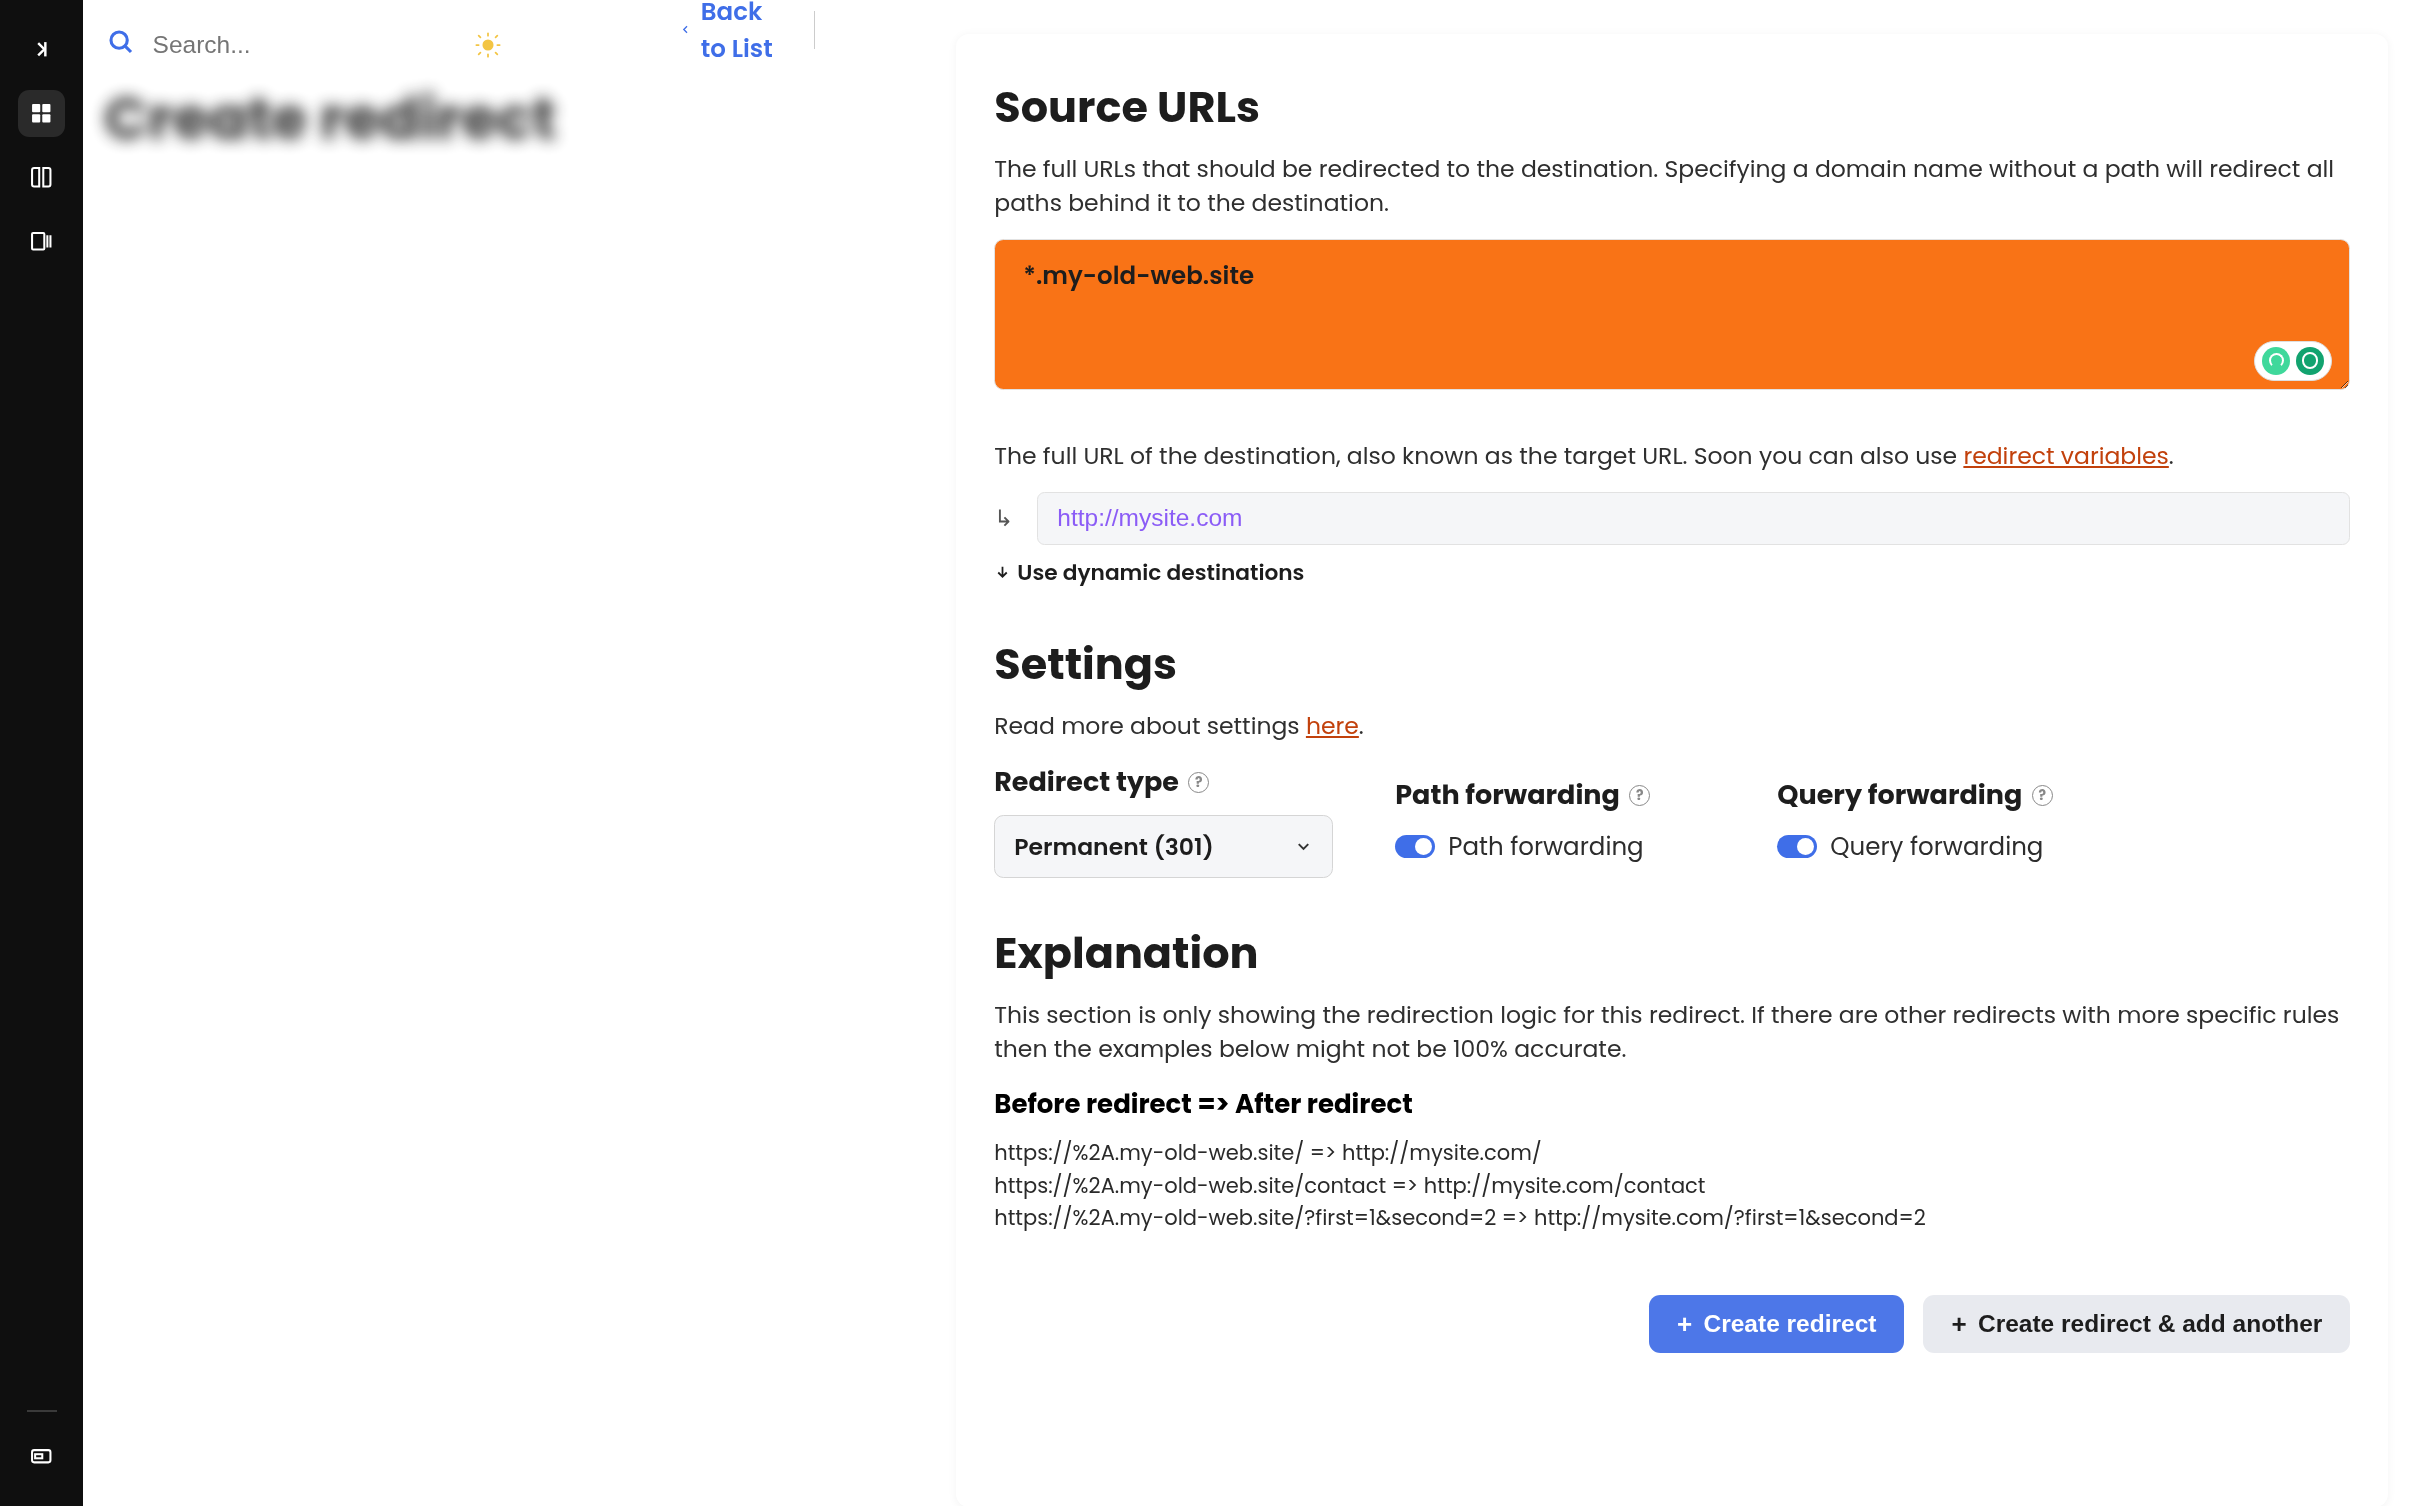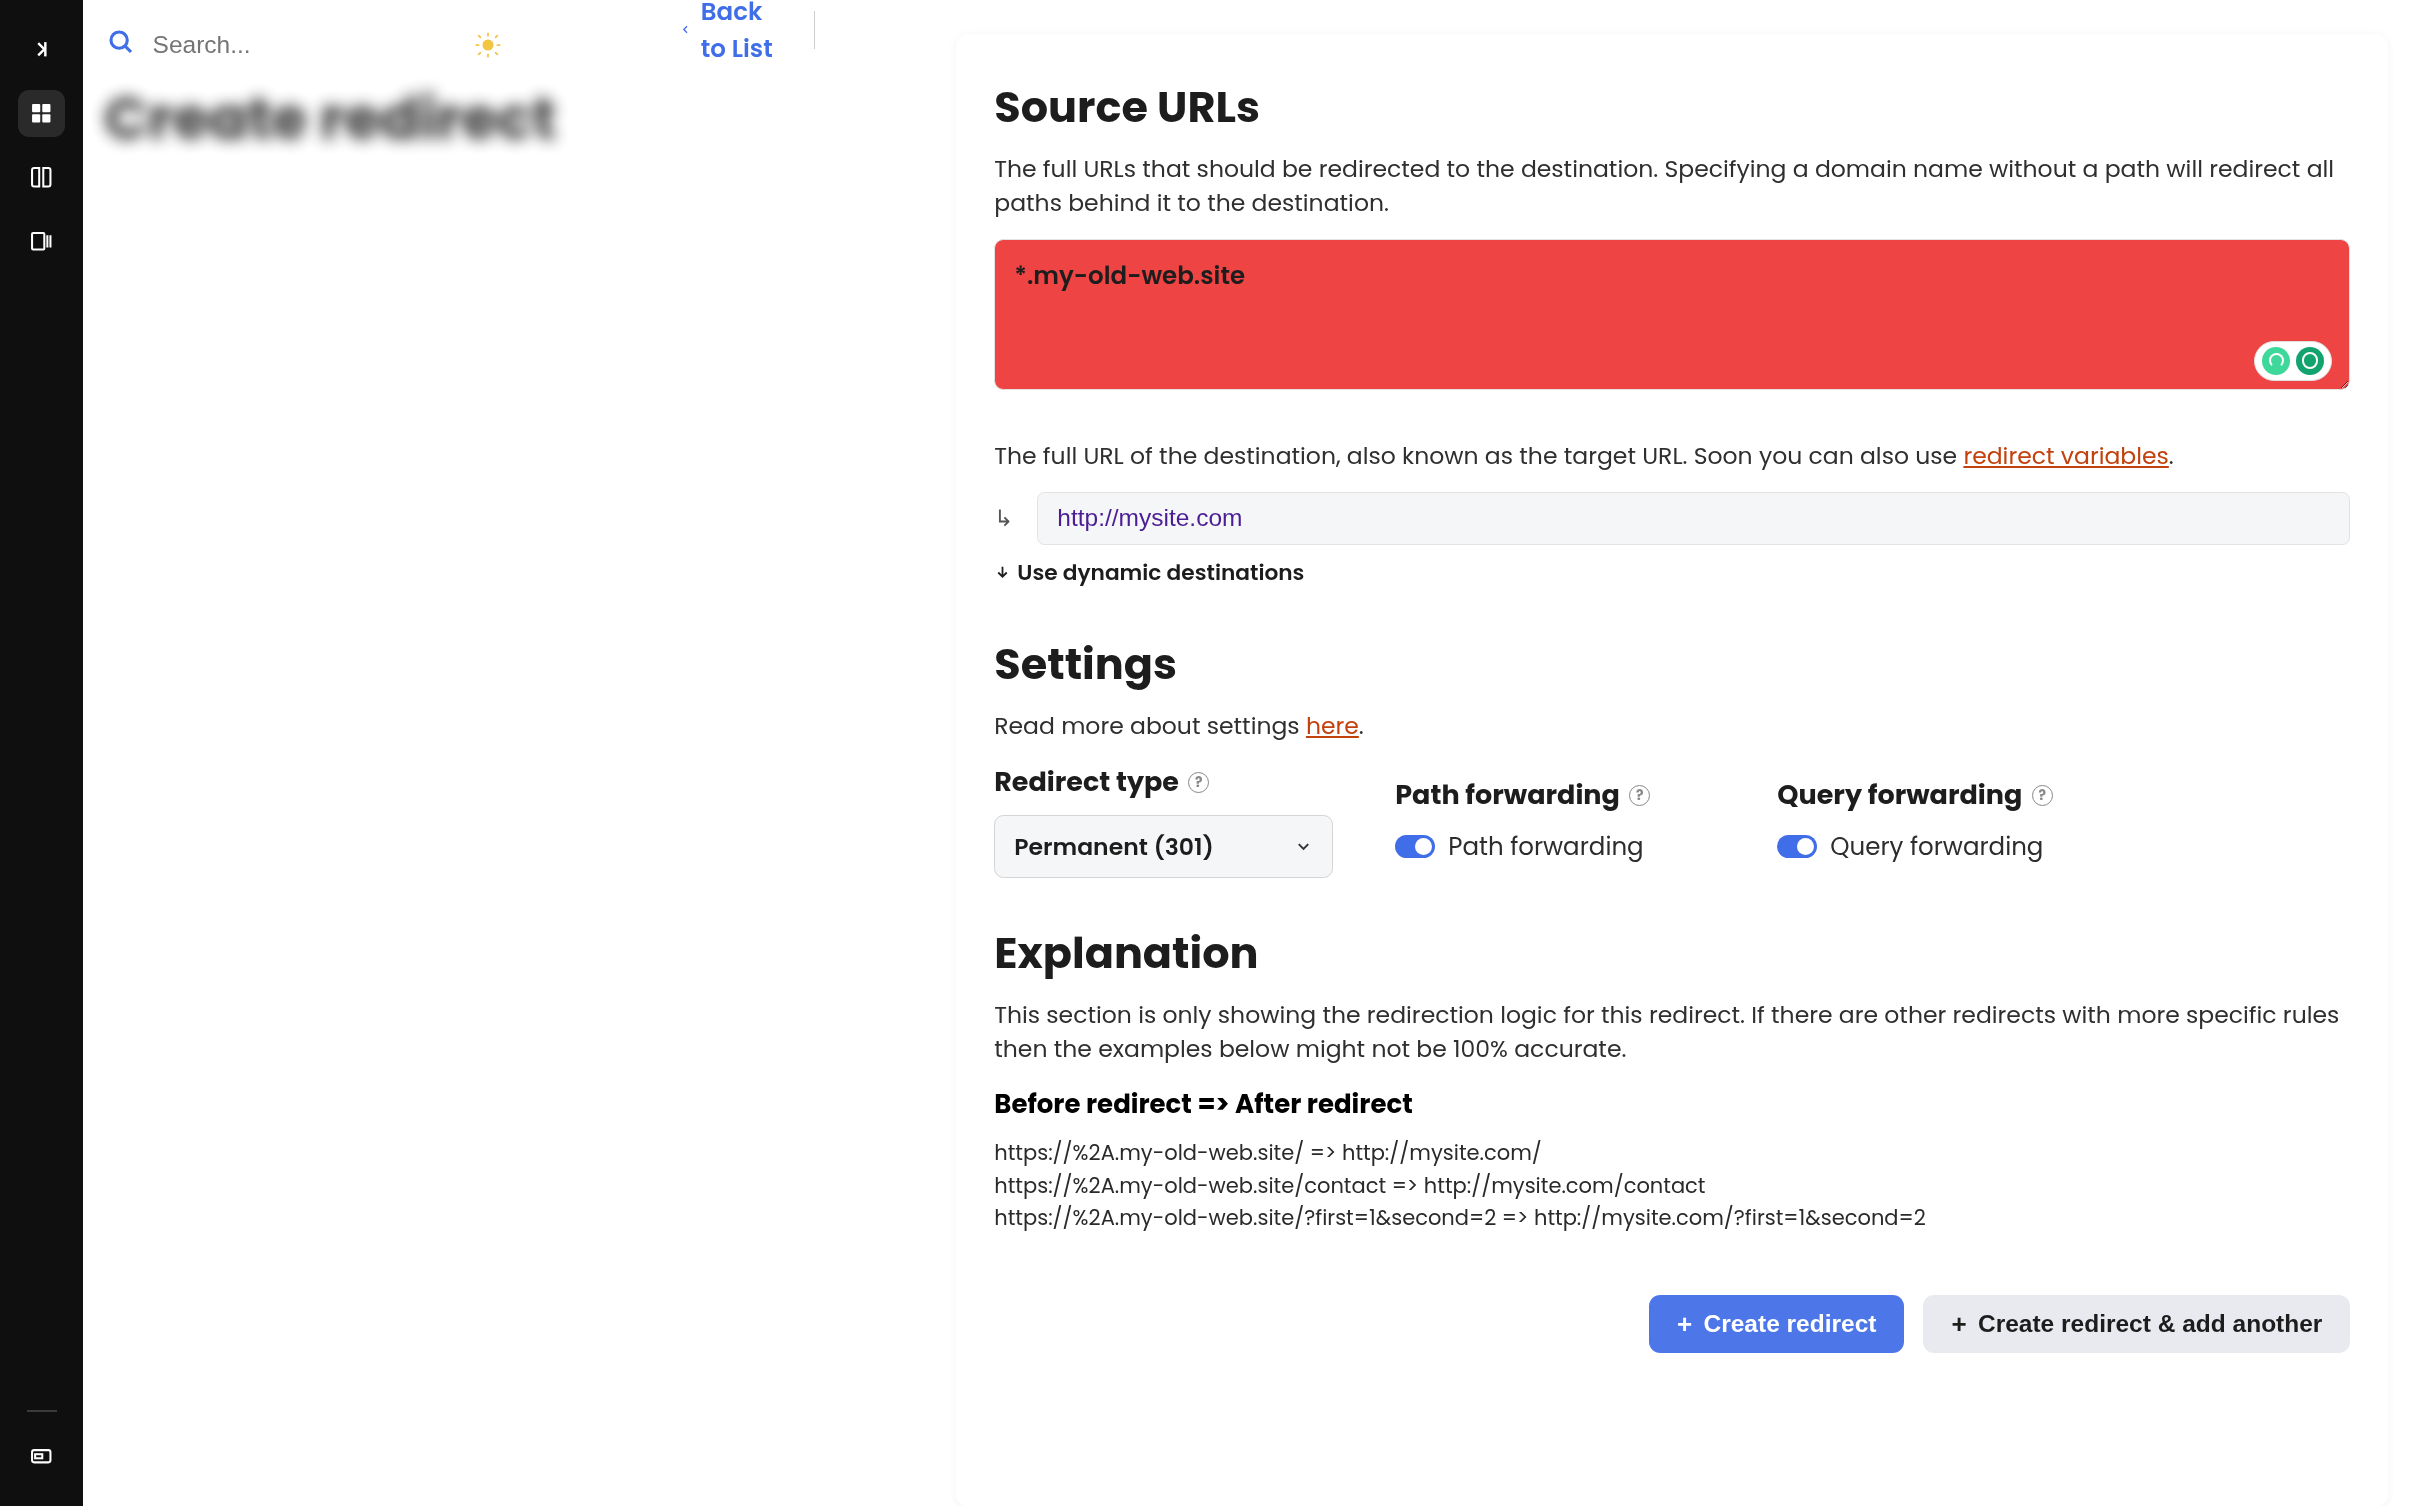--- a/index.html
+++ b/index.html
@@ -57,39 +57,39 @@
   margin: 34px 22.6px 0 104px; background: #fff; border-radius: 13px;
   box-shadow: 0 1.9px 9.4px rgba(0,0,0,.05);
   padding: 41px 38px 38px 38px;
   position: relative; z-index: 2;
 }
 h2.section { font-size: 43px; font-weight: 700; color: #1d1d1d; margin-bottom: 13px; }
 .desc { font-size: 23.5px; color: #2f2f2f; margin-bottom: 19px; line-height: 1.45; }
 .desc a { color: #c2410c; text-decoration: underline; }
 textarea.src {
   width: 100%; min-height: 151px; border: 0.9px solid #e2e2e2;
-  border-radius: 9.4px; background: #ef4444; padding: 17px 19px;
+  border-radius: 9.4px; background: #f97316; padding: 17px 28px;
   font-size: 24.5px; font-weight: 600; color: #1d1d1d; resize: vertical;
   font-family: inherit;
 }
 .grammarly {
   position: absolute; right: 56px; margin-top: -55px;
   display: flex; gap: 5.6px; align-items: center;
   border: 0.9px solid #dedede; border-radius: 26px; padding: 4.7px 7.5px; background:#fff;
 }
 .g-dot { width: 28px; height: 28px; border-radius: 50%; }
 .g1 { background: #3fd89b; position:relative; }
 .g1::after{content:"";position:absolute;inset:6.6px;border:2.8px solid #fff;border-radius:50%;border-bottom-color:transparent;}
 .g2 { background: #12a36f; position:relative;}
 .g2::after{content:"";position:absolute;inset:5.6px;border:2.8px solid #fff;border-radius:50%;}
 .dest-row { display: flex; align-items: center; gap: 15px; margin-top: 3.8px; }
 .dest-arrow { font-size: 22.6px; color: #555; width: 28px; }
 input.dest {
   flex: 1; border: 0.9px solid #e2e2e2; border-radius: 7.5px; background: #f5f6f8;
-  padding: 11.3px 19px; font-size: 24.5px; font-weight: 500; color: #4c1d95;
+  padding: 11.3px 19px; font-size: 24.5px; font-weight: 500; color: #8b5cf6;
 }
 .dyn-link { display:inline-flex; align-items:center; gap:6px; font-size: 21.7px; font-weight:600; color:#1d1d1d; margin-top:11.3px; cursor:pointer;}
 .settings-row { display:flex; gap: 62px; margin-top: 5.6px; align-items: center; }
 .setting-col { min-width: 320px; }
 .setting-label { font-size: 27px; font-weight: 700; color:#1d1d1d; display:flex; align-items:center; gap:9.4px; margin-bottom: 13px;}
 .help-ico { width:21px; height:21px; border:1.9px solid #888; border-radius:50%; display:inline-flex;align-items:center;justify-content:center;font-size:14px;color:#888;}
 .select {
   border:0.9px solid #d5d5d5; border-radius:9.4px; background:#f5f6f8;
   padding: 13px 19px; font-size:23.5px; font-weight:600; color:#1d1d1d;
   display:flex; align-items:center; justify-content:space-between; width: 339px; cursor:pointer;

